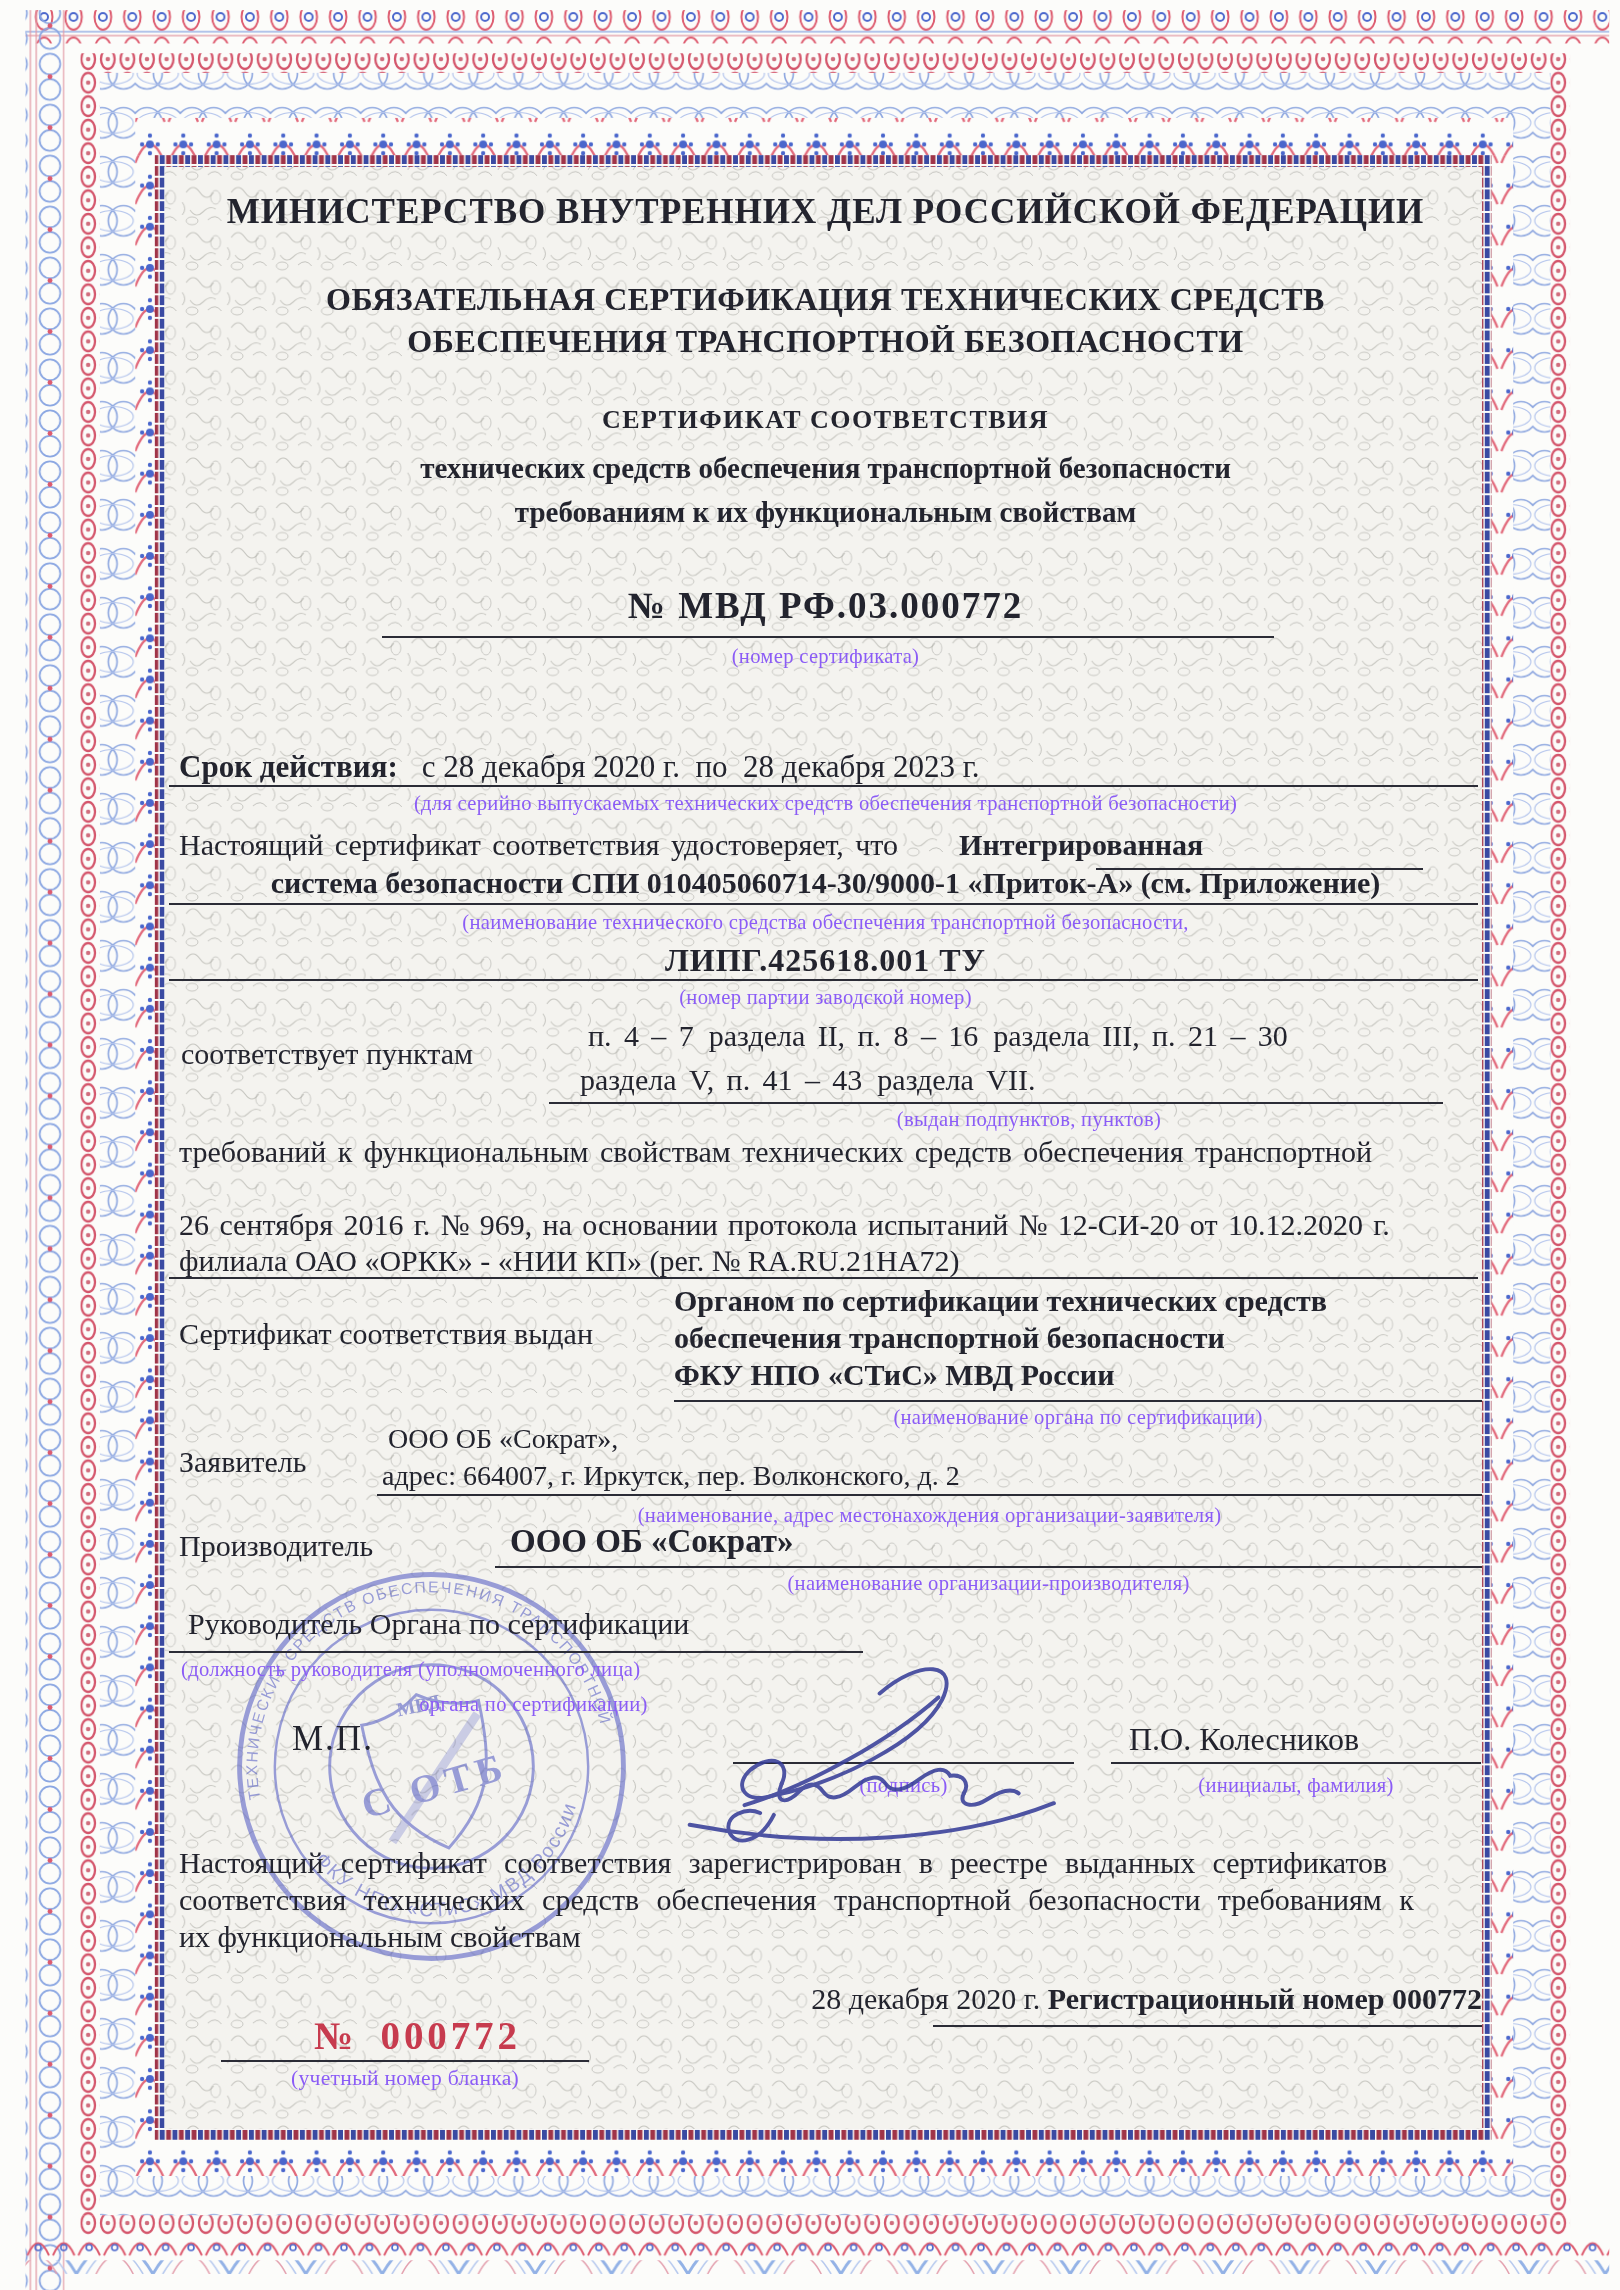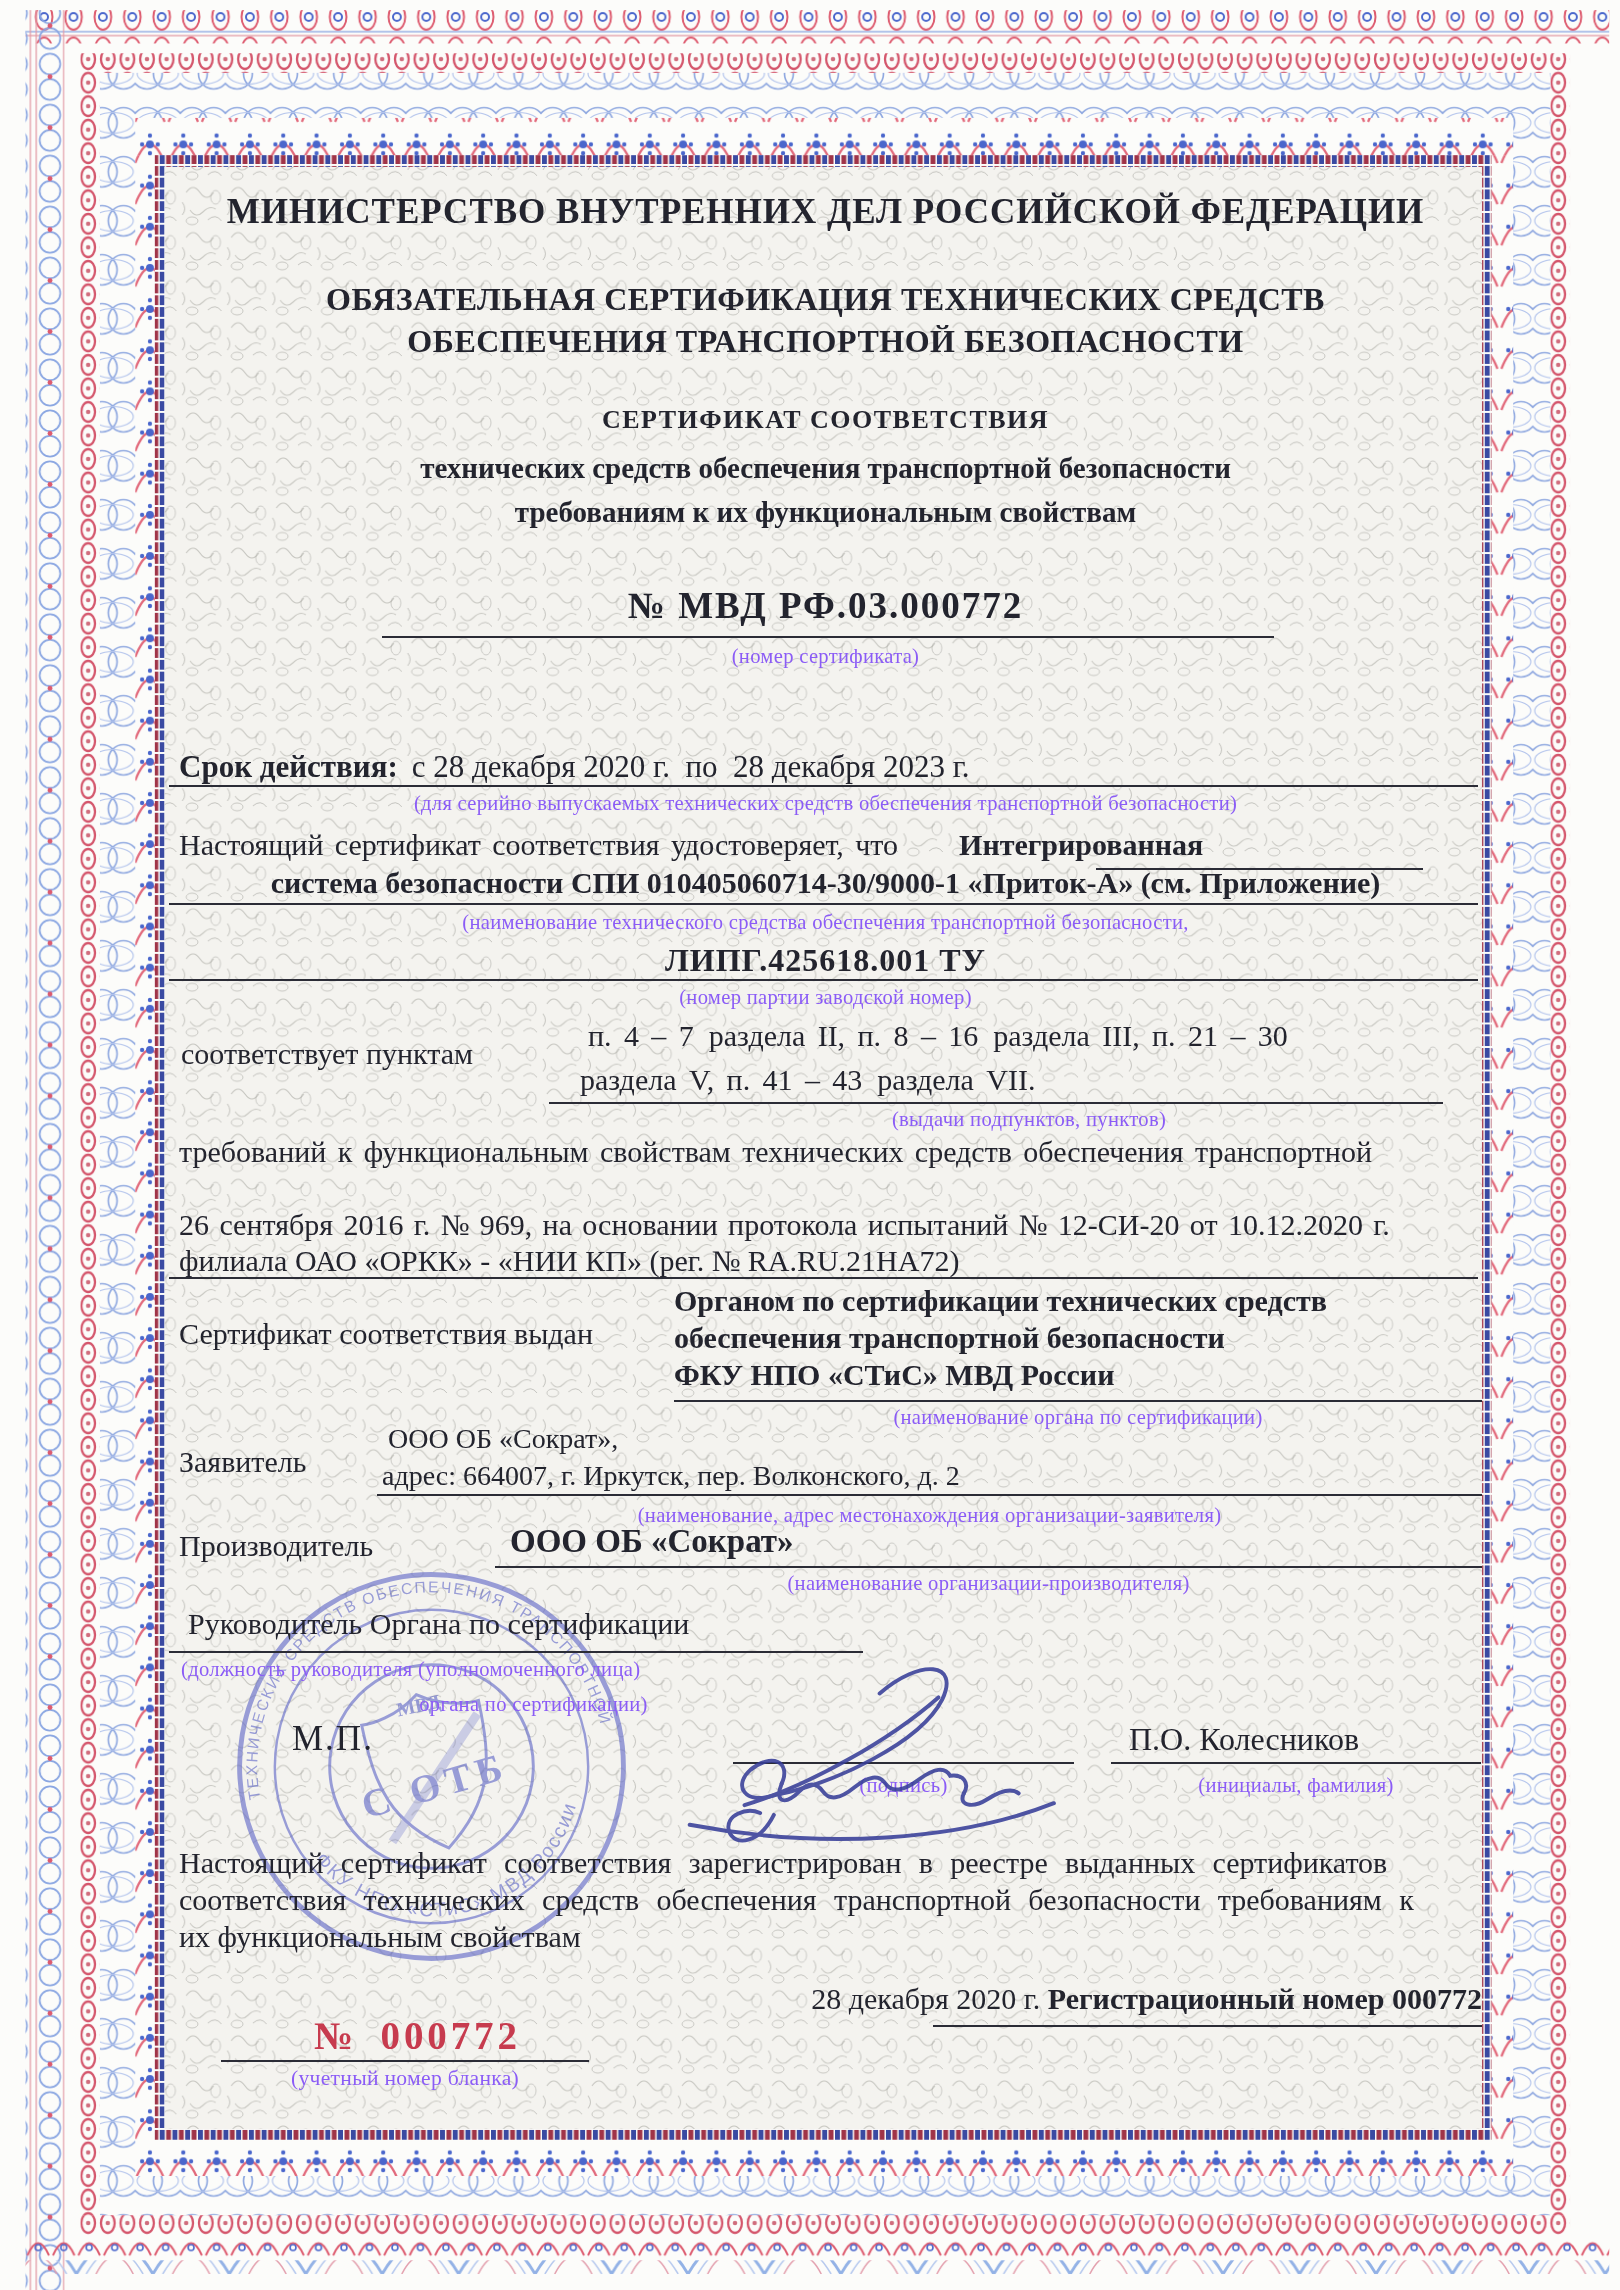--- a/index.html
+++ b/index.html
@@ -146,42 +146,42 @@
   <div class="cx b" style="top:405px;font-size:26px;letter-spacing:1.5px">СЕРТИФИКАТ СООТВЕТСТВИЯ</div>
   <div class="cx b" style="top:452px;font-size:29px">технических средств обеспечения транспортной безопасности</div>
   <div class="cx b" style="top:496px;font-size:29px">требованиям к их функциональным свойствам</div>
 
   <div class="cx b" style="top:584px;font-size:37px;letter-spacing:2px">№ МВД РФ.03.000772</div>
   <div class="rule" style="left:382px;top:636px;width:892px"></div>
   <div class="cx cap" style="top:645px">(номер сертификата)</div>
 
 
   <div class="t" style="left:179px;top:749px;font-size:31px">
-    <span class="b">Срок действия:</span><span style="margin-left:14px">с 28 декабря 2020 г. по 28 декабря 2023 г.</span>
+    <span class="b">Срок действия:</span><span style="margin-left:24px">с 28 декабря 2020 г. по 28 декабря 2023 г.</span>
   </div>
   <div class="rule" style="left:169px;top:785px;width:1309px"></div>
   <div class="cx cap" style="top:792px">(для серийно выпускаемых технических средств обеспечения транспортной безопасности)</div>
 
   <div class="t" style="left:179px;top:828px;font-size:30px;word-spacing:3.9px">
     <span>Настоящий сертификат соответствия удостоверяет, что</span><span class="b" style="margin-left:61px">Интегрированная</span>
   </div>
   <div class="rule thin" style="left:1096px;top:868px;width:327px"></div>
   <div class="cx b" style="top:866px;font-size:30px">система безопасности СПИ 010405060714-30/9000-1 «Приток-А» (см. Приложение)</div>
   <div class="rule" style="left:169px;top:903px;width:1309px"></div>
   <div class="cx cap" style="top:911px">(наименование технического средства обеспечения транспортной безопасности,</div>
 
   <div class="cx b" style="top:942px;font-size:32px;letter-spacing:1px">ЛИПГ.425618.001 ТУ</div>
   <div class="rule" style="left:169px;top:979px;width:1309px"></div>
   <div class="cx cap" style="top:986px">(номер партии заводской номер)</div>
 
   <div class="t" style="left:588px;top:1019px;font-size:30px;word-spacing:4.9px">п. 4 – 7 раздела II, п. 8 – 16 раздела III, п. 21 – 30</div>
   <div class="t" style="left:181px;top:1037px;font-size:30px">соответствует пунктам</div>
   <div class="t" style="left:580px;top:1063px;font-size:30px;word-spacing:4.9px">раздела V, п. 41 – 43 раздела VII.</div>
   <div class="rule" style="left:549px;top:1102px;width:894px"></div>
-  <div class="ctr cap" style="left:686px;top:1108px;width:686px">(выдачи подпунктов, пунктов)</div>
+  <div class="ctr cap" style="left:686px;top:1108px;width:686px">(выдан подпунктов, пунктов)</div>
 
   <div class="t" style="left:179px;top:1135px;font-size:30px;word-spacing:3.9px">требований к функциональным свойствам технических средств обеспечения транспортной</div>
   <div class="t" style="left:179px;top:1208px;font-size:30px;word-spacing:2.9px">26 сентября 2016 г. № 969, на основании протокола испытаний № 12-СИ-20 от 10.12.2020 г.</div>
   <div class="t" style="left:179px;top:1244px;font-size:30px">филиала ОАО «ОРКК» - «НИИ КП» (рег. № RA.RU.21НА72)</div>
   <div class="rule thin" style="left:169px;top:1277px;width:1309px"></div>
 
   <div class="t b" style="left:674px;top:1284px;font-size:30px">Органом по сертификации технических средств</div>
   <div class="t" style="left:179px;top:1317px;font-size:30px">Сертификат соответствия выдан</div>
   <div class="t b" style="left:674px;top:1321px;font-size:30px">обеспечения транспортной безопасности</div>
   <div class="t b" style="left:674px;top:1358px;font-size:30px">ФКУ НПО «СТиС» МВД России</div>

